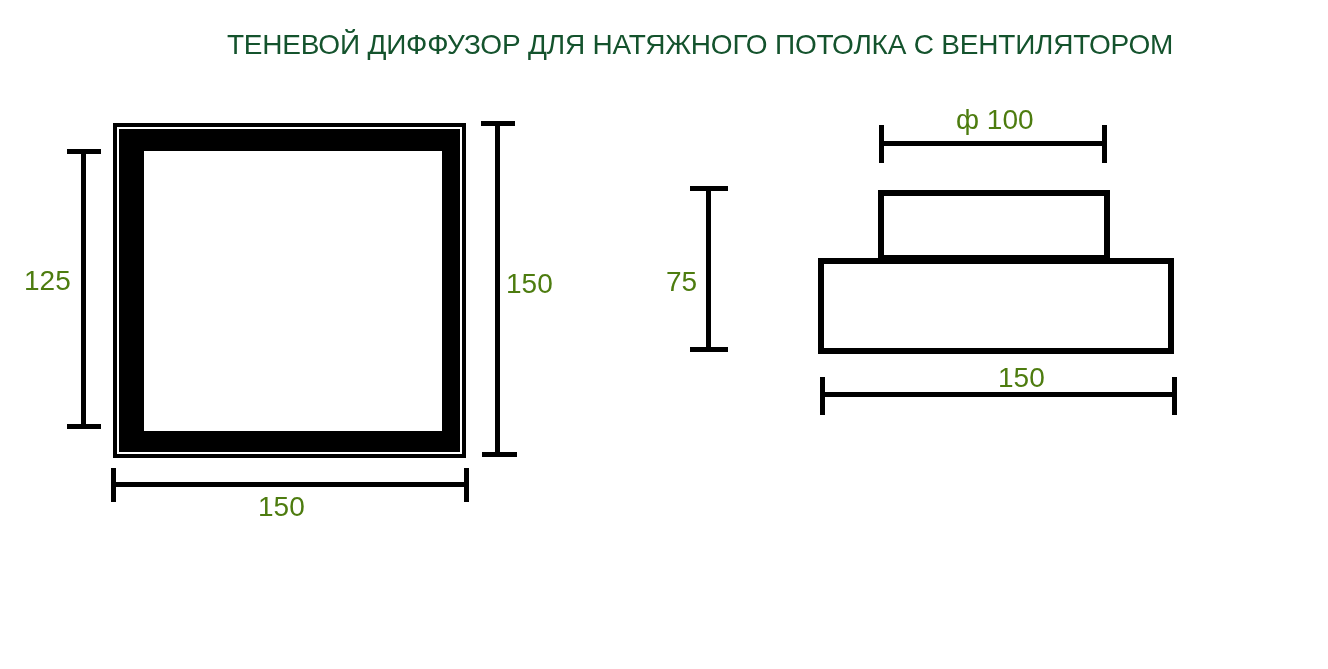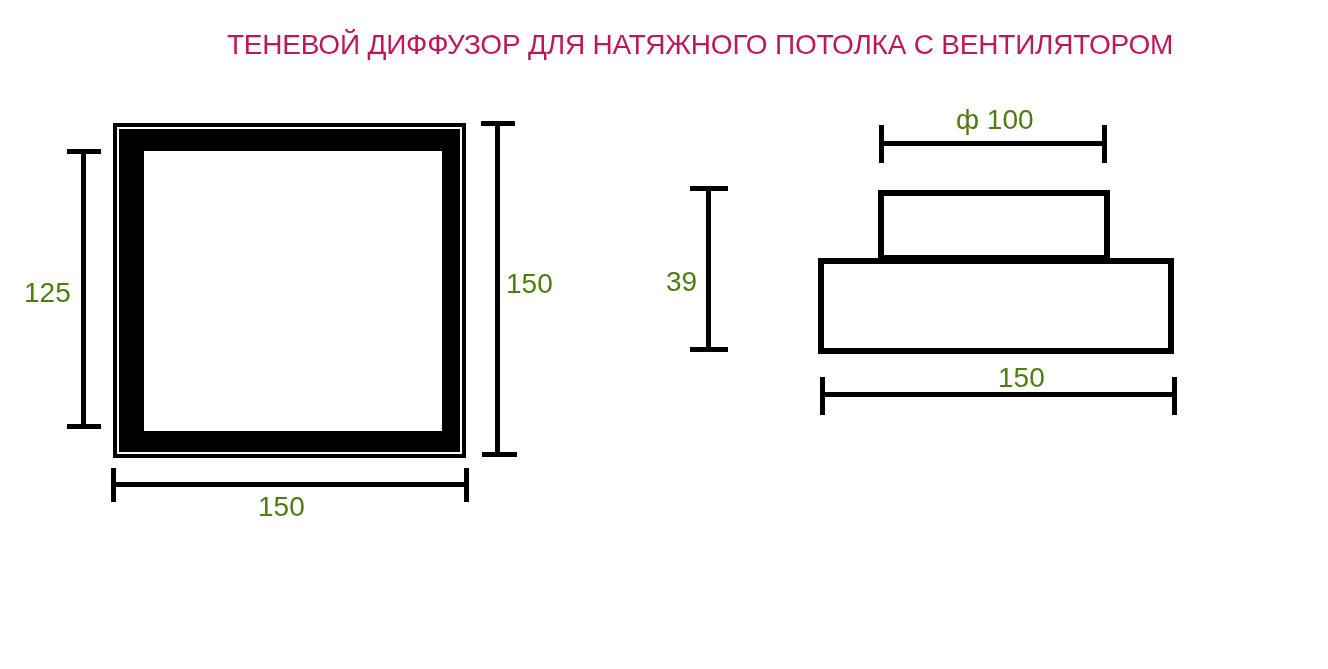--- a/index.html
+++ b/index.html
@@ -13,21 +13,21 @@
     width: 1328px; height: 669px;
     background: #ffffff;
   }
   .title {
     position: absolute;
     left: 700px; top: 29px;
     transform: translateX(-50%);
     white-space: nowrap;
     font-size: 28px;
     letter-spacing: -0.2px;
-    color: #be185d;
+    color: #14532d;
   }
   
   .front-outer {
     position: absolute;
     left: 113px; top: 123px;
     width: 353px; height: 335px;
     border: 4px solid #000;
     background: #ffffff;
   }
   .front-frame {
@@ -72,21 +72,21 @@
     <div class="front-frame">
       <div class="front-opening"></div>
     </div>
   </div>
 
   <div class="dim" style="left:66px; top:149px; width:36px; height:280px;">
     <div class="tick-h" style="left:1px; top:0; width:34px;"></div>
     <div class="line-v" style="left:15px; top:2px; height:276px;"></div>
     <div class="tick-h" style="left:1px; bottom:0; width:34px;"></div>
   </div>
-  <div class="dim-label" style="left:24px; top:265px;margin-top:12px;">125</div>
+  <div class="dim-label" style="left:24px; top:265px;">125</div>
 
   <div class="dim" style="left:481px; top:121px; width:36px; height:336px;">
     <div class="tick-h" style="left:0; top:0; width:34px;"></div>
     <div class="line-v" style="left:14px; top:2px; height:332px;"></div>
     <div class="tick-h" style="left:1px; bottom:0; width:35px;"></div>
   </div>
   <div class="dim-label" style="left:506px; top:268px;">150</div>
 
   <div class="dim" style="left:111px; top:468px; width:358px; height:34px;">
     <div class="tick-v" style="left:0; top:0; height:34px;"></div>
@@ -103,21 +103,21 @@
     <div class="line-h" style="left:2px; top:16px; width:224px;"></div>
     <div class="tick-v" style="right:0; top:0; height:38px;"></div>
   </div>
   <div class="dim-label" style="left:956px; top:104px;">ф 100</div>
 
   <div class="dim" style="left:690px; top:186px; width:38px; height:166px;">
     <div class="tick-h" style="left:0; top:0; width:38px;"></div>
     <div class="line-v" style="left:16px; top:2px; height:162px;"></div>
     <div class="tick-h" style="left:0; bottom:0; width:38px;"></div>
   </div>
-  <div class="dim-label" style="left:666px; top:266px;">39</div>
+  <div class="dim-label" style="left:666px; top:266px;">75</div>
 
   <div class="dim" style="left:820px; top:377px; width:357px; height:38px;">
     <div class="tick-v" style="left:0; top:0; height:38px;"></div>
     <div class="line-h" style="left:2px; top:15px; width:353px;"></div>
     <div class="tick-v" style="right:0; top:0; height:38px;"></div>
   </div>
   <div class="dim-label" style="left:998px; top:362px;">150</div>
 
 </div>
 

